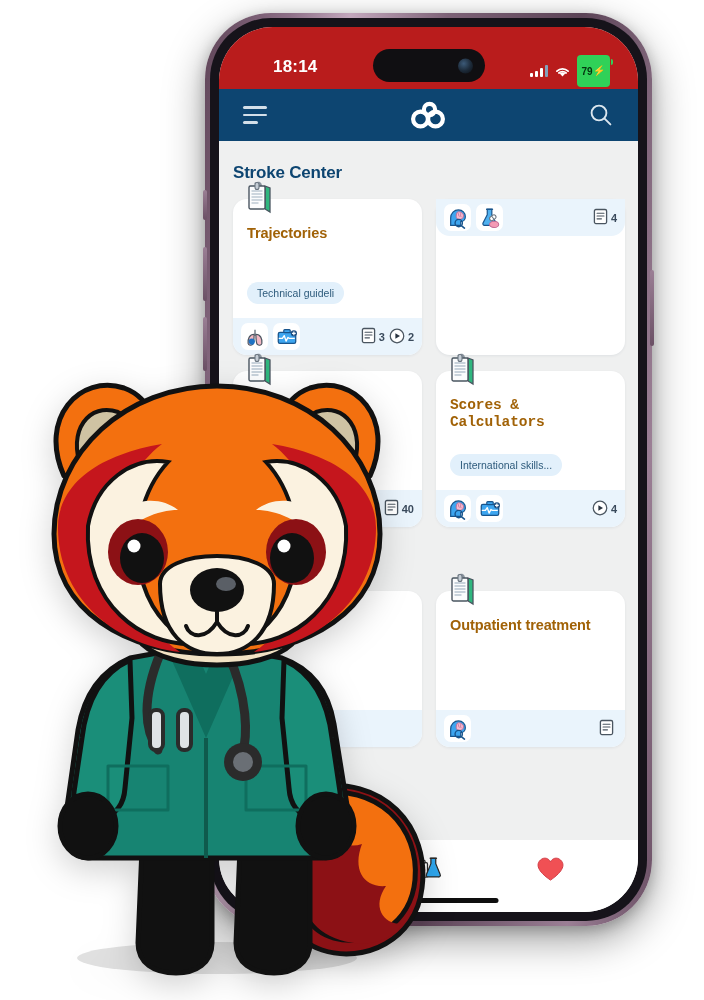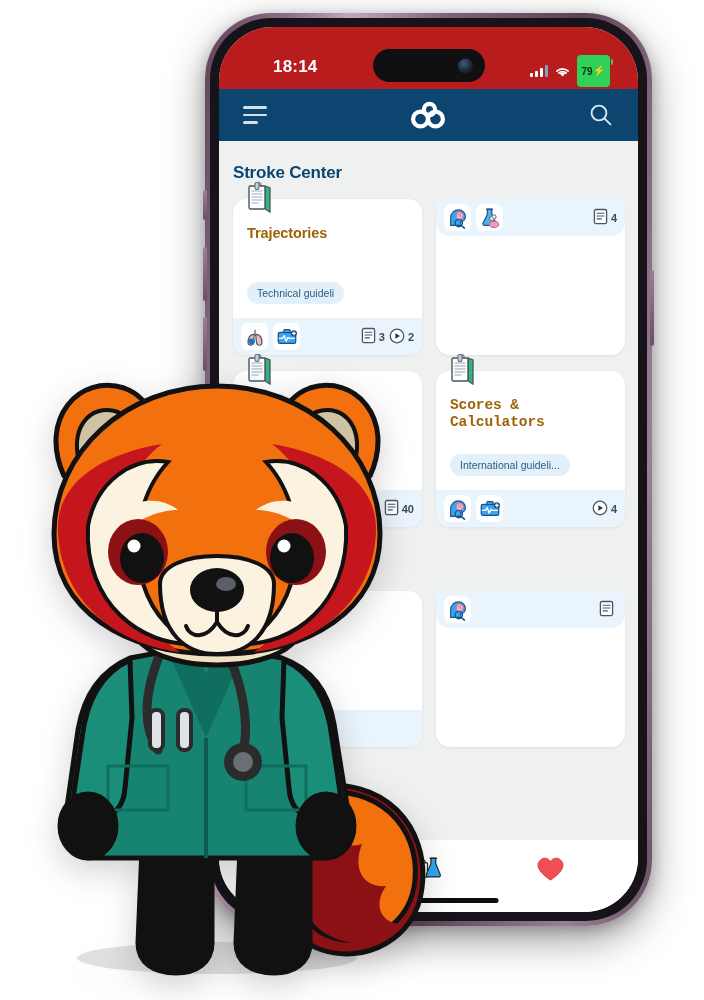--- a/index.html
+++ b/index.html
@@ -346,21 +346,21 @@
       <g stroke="#9fb0c0" stroke-width="1.1">
         <line x1="6.5" y1="11" x2="17.5" y2="11"></line>
                       <line x1="6.5" y1="14" x2="17.5" y2="14"></line>
         <line x1="6.5" y1="17" x2="17.5" y2="17"></line>
                       <line x1="6.5" y1="20" x2="17.5" y2="20"></line>
         <line x1="6.5" y1="23" x2="13.5" y2="23"></line>
       </g>
       <rect x="10" y="2.5" width="4" height="7" rx="2" fill="#c6ced6" stroke="#6b7680" stroke-width="1.1"></rect>
     </svg></div>
                 <div class="card-title" style="white-space: pre-line; font-family: Liberation Mono, monospace;">Scores &amp; Calculators</div>
-                <div class="card-tag">International guideli...</div>
+                <div class="card-tag">International skills...</div>
               </div>
               <div class="card-footer">
                 <div class="chip">
                   <svg width="22" height="22" viewBox="0 0 24 24">
       <path d="M4 20 V12 C4 6.8 8 3.2 12.5 3.2 C17 3.2 20 6.5 20 10.5 C20 14 17.5 16 15 16 V20 Z" fill="#3da5ef" stroke="#18548c" stroke-width="1.3"></path>
       <path d="M11.5 5.5 C15 4.5 18 6.8 18 9.6 C18 12 16 13.6 13.6 13.6 C11.4 13.6 10 12 10 10 C10 8 10.5 6.5 11.5 5.5 Z" fill="#f6b9ce" stroke="#c06a93" stroke-width="1"></path>
       <g stroke="#c06a93" stroke-width=".8" fill="none">
         <path d="M12 6.5 C13 8 12.4 9.6 13.6 10.6"></path>
                       <path d="M15 6 C15.4 8 14 9 15.5 11"></path>
       </g>
@@ -420,20 +420,36 @@
                       <path d="M15 6 C15.4 8 14 9 15.5 11"></path>
       </g>
       <circle cx="12.8" cy="17.5" r="4" fill="none" stroke="#18548c" stroke-width="1.5"></circle>
       <line x1="15.6" y1="20.4" x2="19" y2="23" stroke="#18548c" stroke-width="1.8" stroke-linecap="round"></line>
     </svg>
                 </div>
                 <div class="counts"></div>
               </div>
             </div>
             <div class="card">
+              <div class="card-body">
+                <div class="card-doc-icon"><svg width="30" height="36" viewBox="0 0 30 36">
+      <path d="M10 4 q5 -3 6 2" fill="none" stroke="#8a949e" stroke-width="2.4"></path>
+      <path d="M20 6 l5 2 v24 l-5 -3 Z" fill="#2fb67e" stroke="#4a5560" stroke-width="1.3"></path>
+      <rect x="4" y="6" width="16" height="23" rx="1.4" fill="#fbfcfd" stroke="#4a5560" stroke-width="1.4"></rect>
+      <g stroke="#9fb0c0" stroke-width="1.1">
+        <line x1="6.5" y1="11" x2="17.5" y2="11"></line>
+                      <line x1="6.5" y1="14" x2="17.5" y2="14"></line>
+        <line x1="6.5" y1="17" x2="17.5" y2="17"></line>
+                      <line x1="6.5" y1="20" x2="17.5" y2="20"></line>
+        <line x1="6.5" y1="23" x2="13.5" y2="23"></line>
+      </g>
+      <rect x="10" y="2.5" width="4" height="7" rx="2" fill="#c6ced6" stroke="#6b7680" stroke-width="1.1"></rect>
+    </svg></div>
+                <div class="card-title" style="white-space: pre-line;">Outpatient treatment</div>
+              </div>
               <div class="card-footer">
                 <div class="chip">
                   <svg width="22" height="22" viewBox="0 0 24 24">
       <path d="M4 20 V12 C4 6.8 8 3.2 12.5 3.2 C17 3.2 20 6.5 20 10.5 C20 14 17.5 16 15 16 V20 Z" fill="#3da5ef" stroke="#18548c" stroke-width="1.3"></path>
       <path d="M11.5 5.5 C15 4.5 18 6.8 18 9.6 C18 12 16 13.6 13.6 13.6 C11.4 13.6 10 12 10 10 C10 8 10.5 6.5 11.5 5.5 Z" fill="#f6b9ce" stroke="#c06a93" stroke-width="1"></path>
       <g stroke="#c06a93" stroke-width=".8" fill="none">
         <path d="M12 6.5 C13 8 12.4 9.6 13.6 10.6"></path>
                       <path d="M15 6 C15.4 8 14 9 15.5 11"></path>
       </g>
       <circle cx="12.8" cy="17.5" r="4" fill="none" stroke="#18548c" stroke-width="1.5"></circle>

